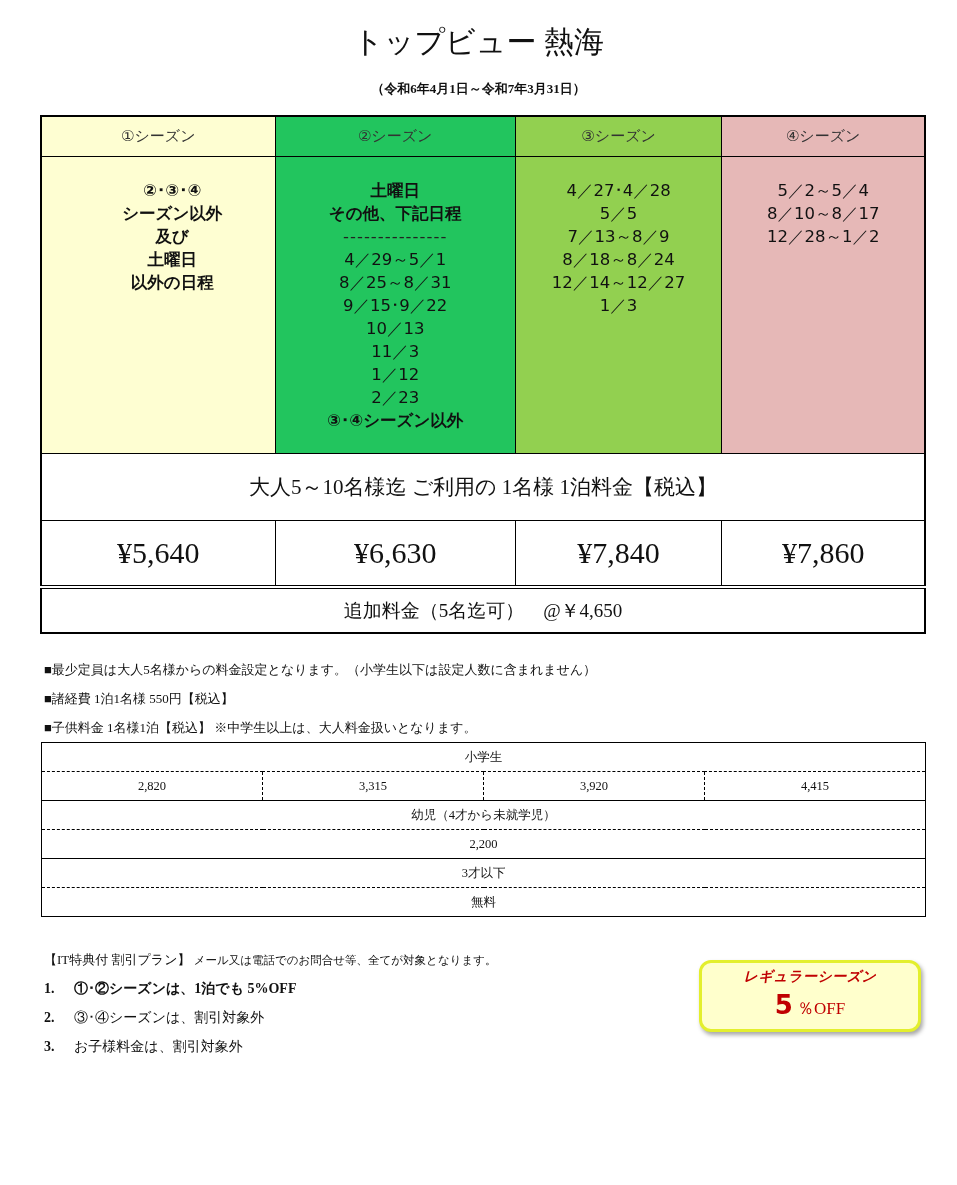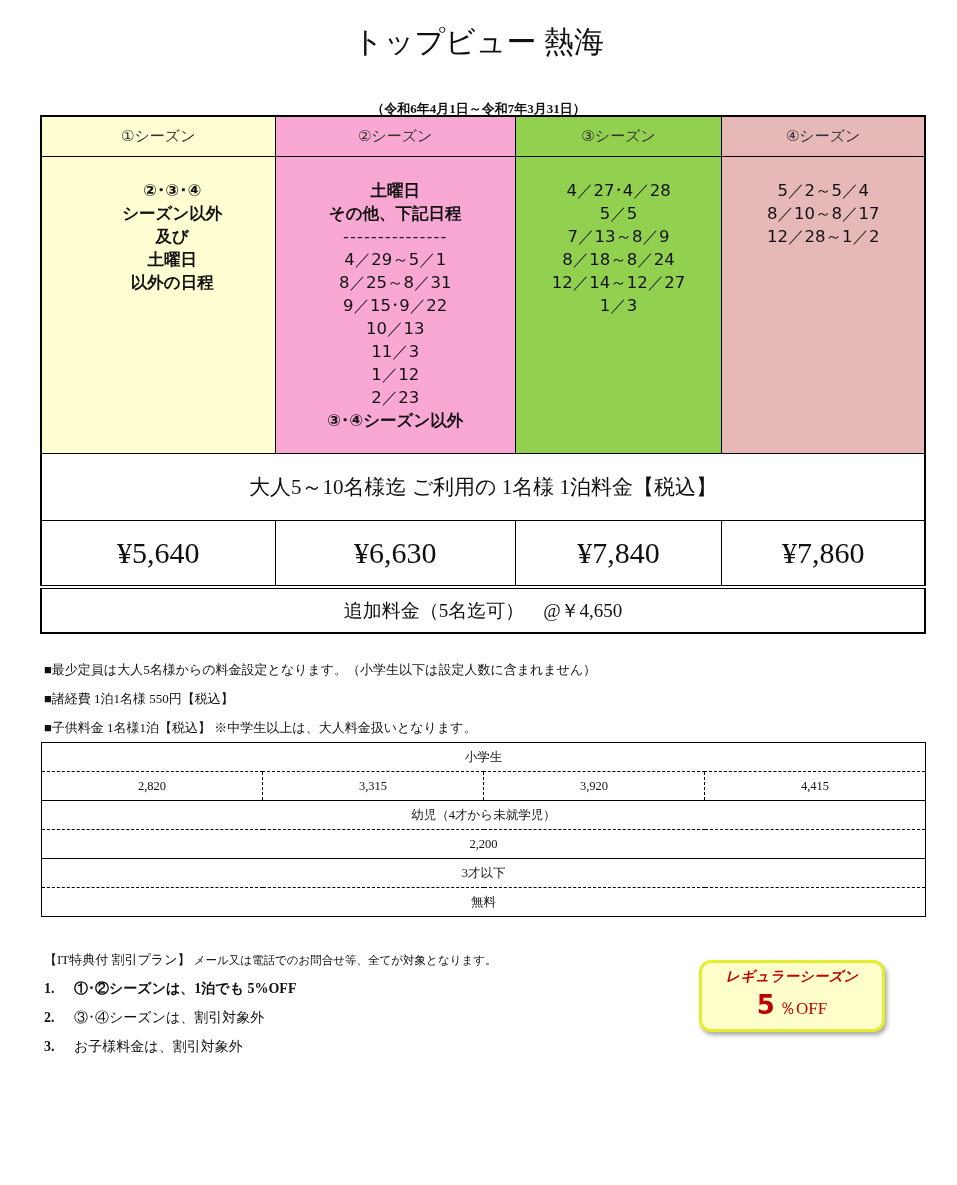--- a/index.html
+++ b/index.html
@@ -1,30 +1,30 @@
 <!DOCTYPE html>
 <html><head>
 <meta charset="utf-8">
 <style>
   * { box-sizing: border-box; margin: 0; padding: 0; }
   html, body { width: 957px; height: 1185px; background: #ffffff; }
   body { position: relative; font-family: "Liberation Serif", "DejaVu Serif", serif; color: #111; }
 
   .title { position: absolute; left: 0; width: 957px; top: 22px; text-align: center; font-size: 30px; letter-spacing: 0px; font-family: "Liberation Serif", "DejaVu Serif", serif; }
-  .subtitle { position: absolute; left: 0; width: 957px; top: 80px; text-align: center; font-size: 13px; font-weight: bold; margin-top: 20px; }
+  .subtitle { position: absolute; left: 0; width: 957px; top: 80px; text-align: center; font-size: 13px; font-weight: bold; }
 
   
   .season-table { position: absolute; left: 40px; top: 115px; width: 886px; border: 2px solid #000; border-collapse: collapse; }
   .season-table td { border: 1px solid #000; text-align: center; vertical-align: top; }
   .season-head td { height: 40px; vertical-align: middle; font-family: "DejaVu Sans", "Liberation Sans", sans-serif; font-size: 15px; color: #333; }
   .season-body td { height: 297px; padding-top: 22px; font-family: "DejaVu Sans", "Liberation Sans", sans-serif; font-size: 16.5px; line-height: 23px; color: #111; }
   .season-body td.s1 { font-weight: bold; padding-left: 28px; }
   .season-body td.s2 .bold-line { font-weight: bold; }
   .c1 { background: #fefed2; width: 255px; }
-  .c2 { background: #f9a8d4; width: 261px; margin-left: 47px; }
+  .c2 { background: #22c55e; width: 261px; margin-left: 47px; }
   .c3 { background: #92d050; width: 221px; }
   .c4 { background: #e6b8b7; width: 221px; }
   .line { display: block; white-space: nowrap; }
   .dashes { display: block; letter-spacing: 1px; color: #222; }
 
   .notice-row td { height: 67px; vertical-align: middle !important; background: #fff; font-size: 21px; font-family: "Liberation Serif", "DejaVu Serif", serif; }
   .price-row td { height: 67px; vertical-align: middle !important; background: #fff; font-size: 30px; font-family: "Liberation Serif", "DejaVu Serif", serif; border-bottom: 4px double #000 !important; }
   .extra-row td { height: 46px; vertical-align: middle !important; background: #fff; font-size: 19px; font-family: "Liberation Serif", "DejaVu Serif", serif; }
 
   .note { position: absolute; left: 44px; font-size: 13px; font-family: "Liberation Serif", "DejaVu Serif", serif; white-space: nowrap; }
@@ -36,21 +36,21 @@
   .child-table tr.val td { border-bottom: 1px solid #000; }
   .child-table tr.val td.dv { border-right: 1px dashed #000; }
 
   .plan-head { position: absolute; left: 44px; top: 951px; font-size: 13px; white-space: nowrap; }
   .plan-head b { font-weight: normal; font-size: 13px; }
   .plan-head .small { font-size: 11.5px; }
   .plan-item { position: absolute; left: 44px; font-size: 14px; white-space: nowrap; }
   .plan-item .num { display: inline-block; width: 30px; font-weight: bold; }
   .plan-item.first { font-weight: bold; }
 
-  .badge { position: absolute; left: 699px; top: 960px; width: 186px; height: 72px; background: #ffffcc; border: 3px solid #e3ef2d; border-radius: 12px; box-shadow: 2px 3px 4px rgba(0,0,0,0.35); text-align: center; }
+  .badge { position: absolute; left: 699px; top: 960px; width: 222px; height: 72px; background: #ffffcc; border: 3px solid #e3ef2d; border-radius: 12px; box-shadow: 2px 3px 4px rgba(0,0,0,0.35); text-align: center; }
   .badge-title { margin-top: 5px; font-family: "DejaVu Sans", "Liberation Sans", sans-serif; font-weight: bold; font-size: 14px; color: #c00000; font-style: italic; letter-spacing: 0.5px; }
   .badge-value { margin-top: 4px; color: #c00000; font-family: "Liberation Serif", "DejaVu Serif", serif; }
   .badge-value .big { font-family: "DejaVu Sans", "Liberation Sans", sans-serif; font-weight: bold; font-size: 26px; }
   .badge-value .small { font-size: 17px; }
 </style>
 </head>
 <body>
 
 <div class="title">トップビュー 熱海</div>
 <div class="subtitle">（令和6年4月1日～令和7年3月31日）</div>

